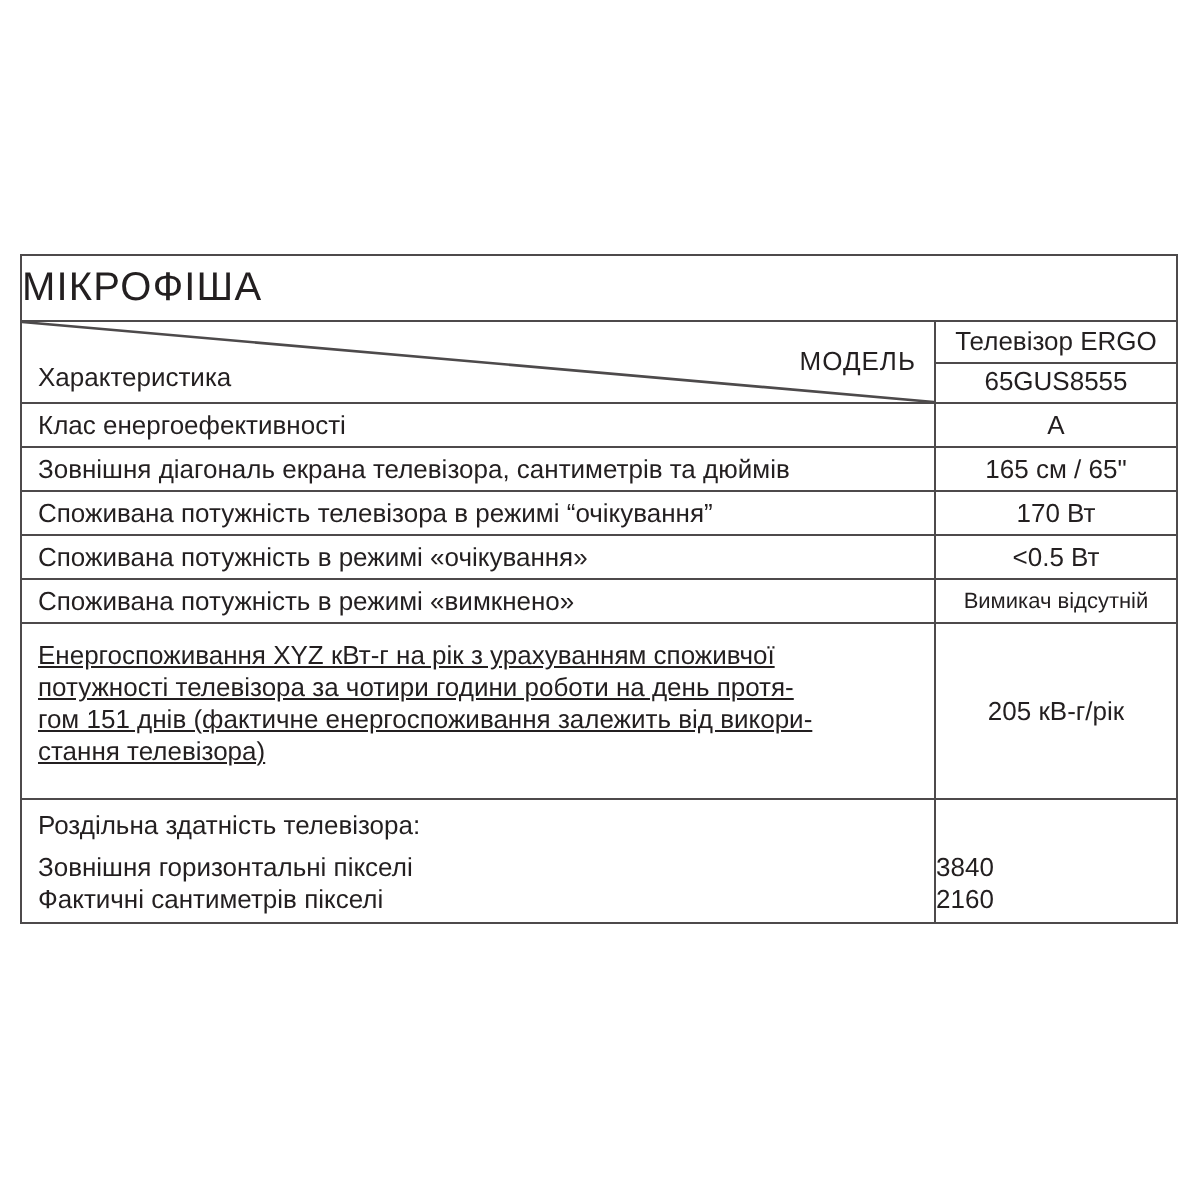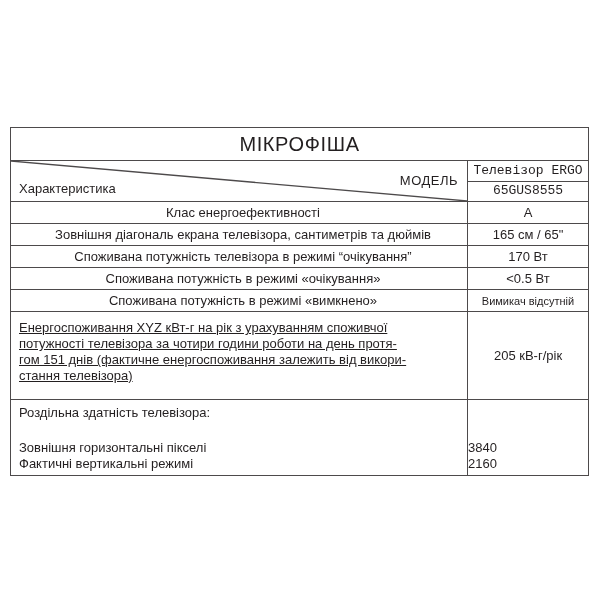--- a/index.html
+++ b/index.html
@@ -32,21 +32,21 @@
       padding: 0;
       font-size: 13px;
       line-height: 16px;
       vertical-align: middle;
     }
     col.c1 { width: 457px; }
     col.c2 { width: 121px; }
 
     .title-cell {
       height: 32px;
-      text-align: center;
+      text-align: left;
       font-size: 20px !important;
       letter-spacing: 0.6px;
     }
     .header-diag {
       position: relative;
       height: 40px;
       overflow: hidden;
     }
     .header-diag svg {
       position: absolute;
@@ -64,47 +64,45 @@
     .header-diag .char-label {
       position: absolute;
       left: 8px;
       bottom: 4px;
       font-size: 13px;
     }
     .model-cell {
       height: 19px;
       text-align: center;
       font-size: 13px;
-      font-family: Liberation Mono, monospace;
     }
     .label-cell {
       padding-left: 8px !important;
       height: 21px;
-      text-align: center;
     }
     .value-cell {
       text-align: center;
     }
     .value-small {
       font-size: 11px !important;
       margin-top: 44px;
     }
     .energy-label {
       padding: 8px 8px 10px 8px !important;
       height: 69px;
       vertical-align: top !important;
       text-decoration: underline;
     }
     .res-label {
       padding: 5px 8px 3px 8px !important;
       vertical-align: top !important;
     }
     .res-label .res-head {
       display: block;
-      margin-bottom: 19px;
+      margin-bottom: 5px;
     }
     .res-label .res-line {
       display: block;
     }
     .res-value {
       vertical-align: bottom !important;
       padding-bottom: 3px !important;
     }
     .res-value span {
       display: block;
@@ -165,21 +163,21 @@
         <span style="display:block">гом 151 днів (фактичне енергоспоживання залежить від викори-</span>
         <span style="display:block">стання телевізора)</span>
       </td>
       <td class="value-cell">205 кВ-г/рік</td>
     </tr>
 
     <tr>
       <td class="res-label">
         <span class="res-head">Роздільна здатність телевізора:</span>
         <span class="res-line">Зовнішня горизонтальні пікселі</span>
-        <span class="res-line">Фактичні вертикальні режимі</span>
+        <span class="res-line">Фактичні сантиметрів пікселі</span>
       </td>
       <td class="res-value">
         <span>3840</span>
         <span>2160</span>
       </td>
     </tr>
   </tbody>
     </table>
 </div>
 

